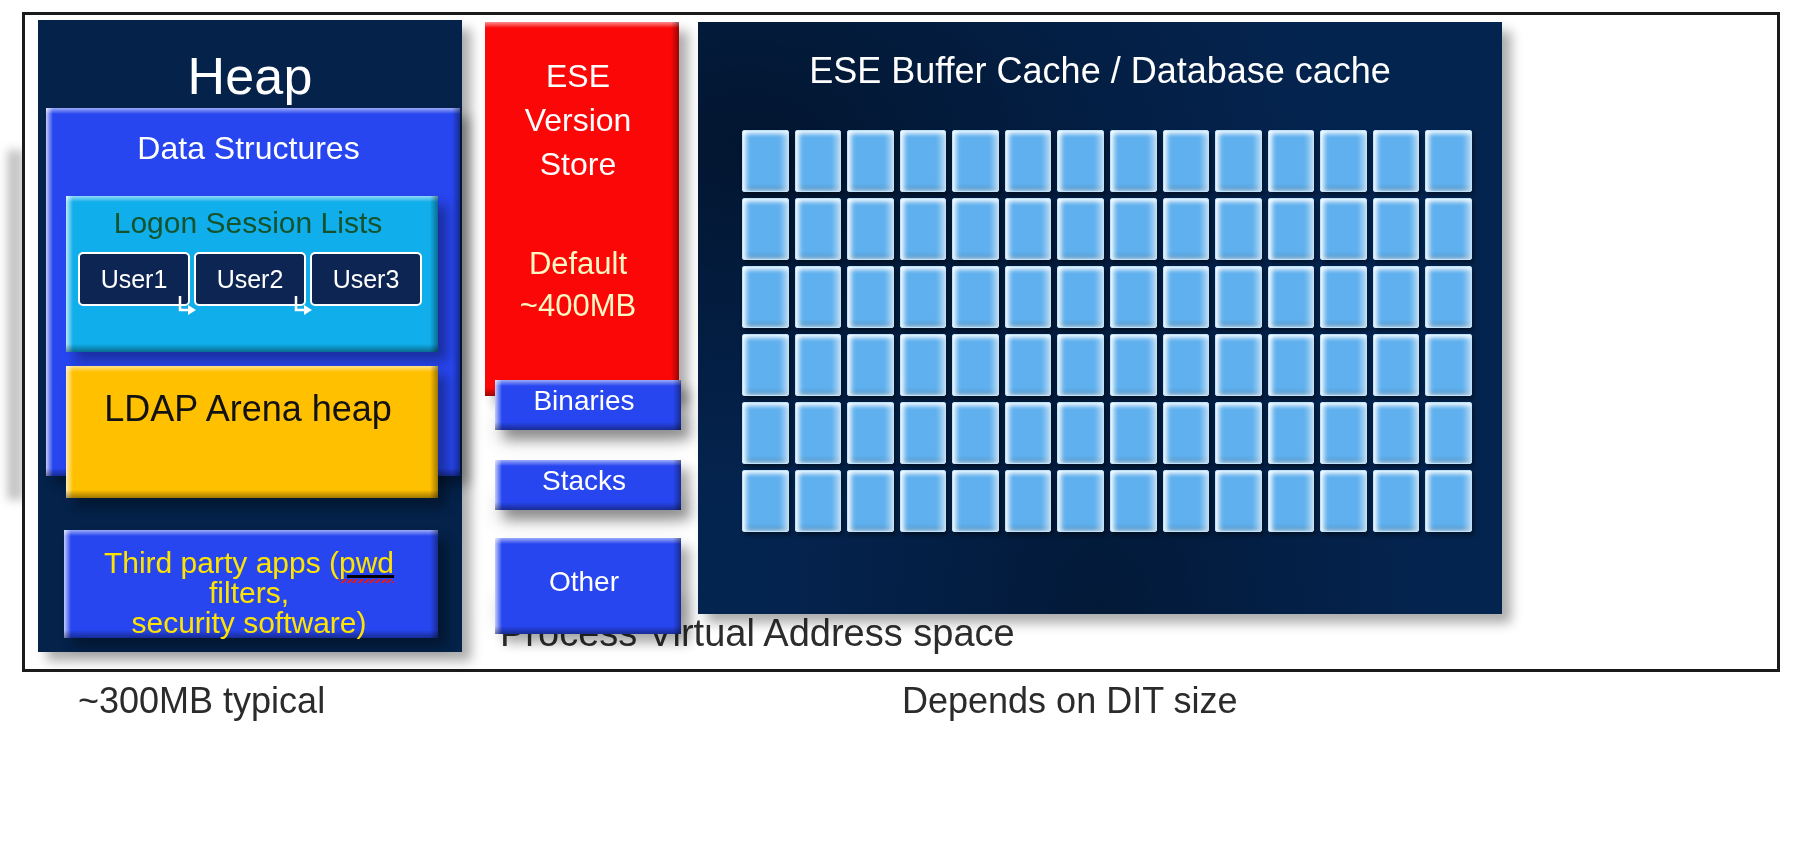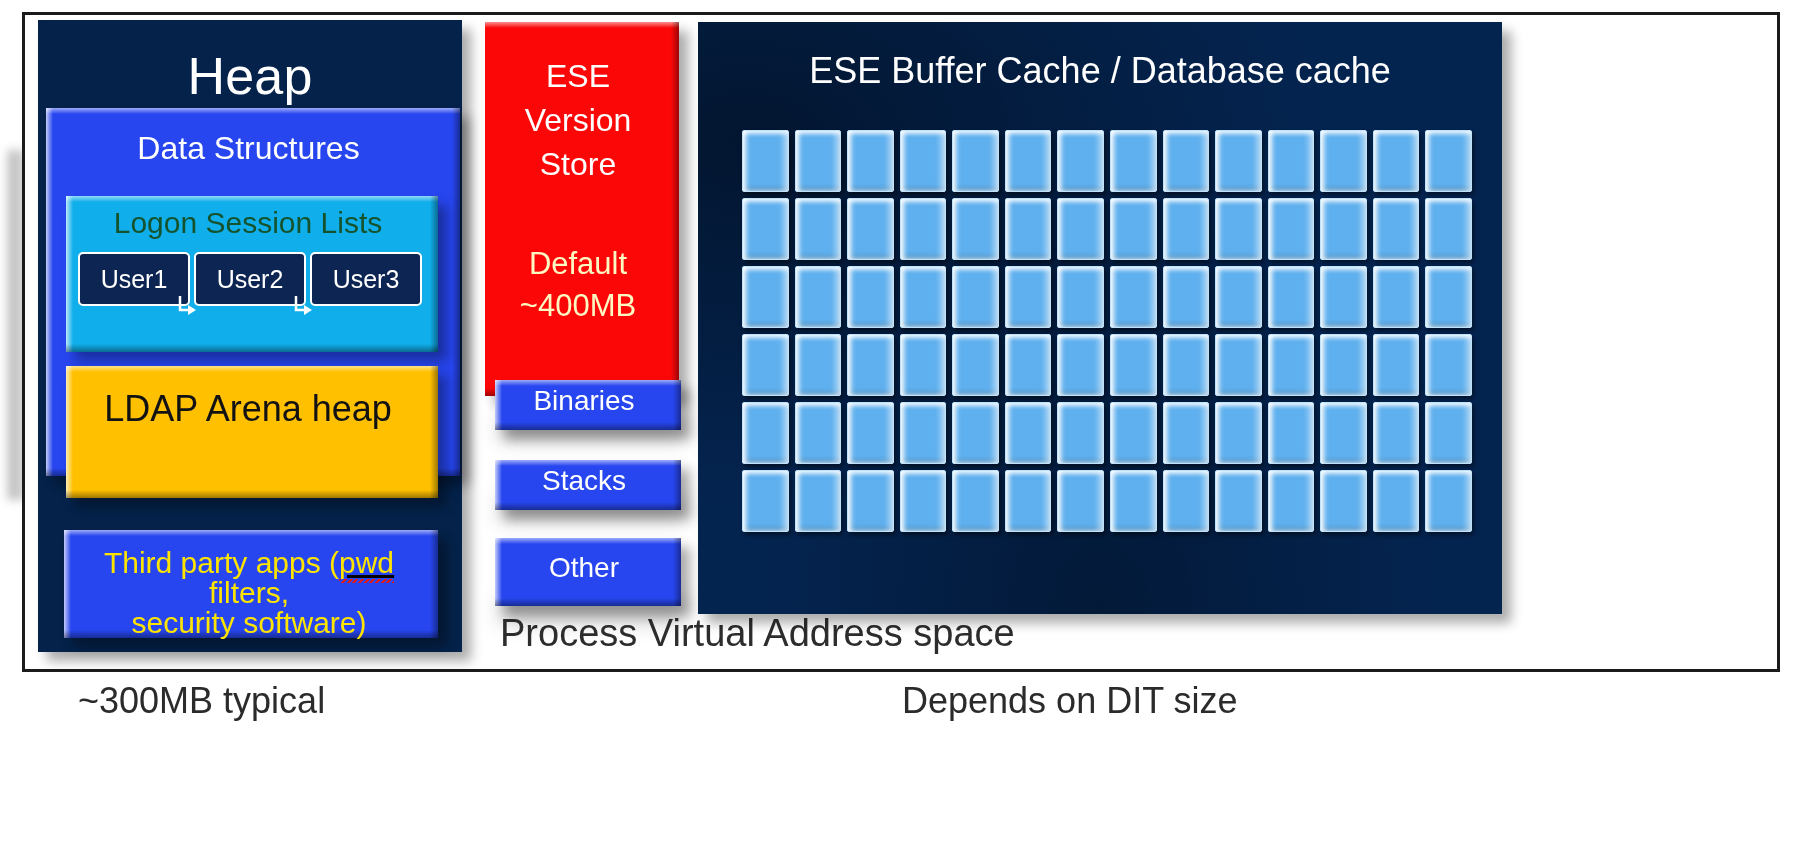--- a/index.html
+++ b/index.html
@@ -114,21 +114,21 @@
 
   .mini{
     background:#2746ef;color:#ffffff;font-size:28px;
   }
   .mini .mini-label{
     position:absolute;left:0;right:8px;top:0;bottom:8px;
     display:flex;align-items:center;justify-content:center;
   }
   .mini-binaries{left:495px;top:380px;width:186px;height:50px;}
   .mini-stacks  {left:495px;top:460px;width:186px;height:50px;}
-  .mini-other   {left:495px;top:538px;width:186px;height:68px;}
+  .mini-other   {left:495px;top:538px;width:186px;height:96px;}
 
   
   .cache-panel{
     position:absolute;left:698px;top:22px;width:804px;height:592px;
     background:#042450;
   }
   .cache-inner-shadow{
     position:absolute;left:0;top:0;right:0;bottom:0;
     background:
       radial-gradient(ellipse at 6% 20%,rgba(0,0,0,.40),rgba(0,0,0,0) 55%),

